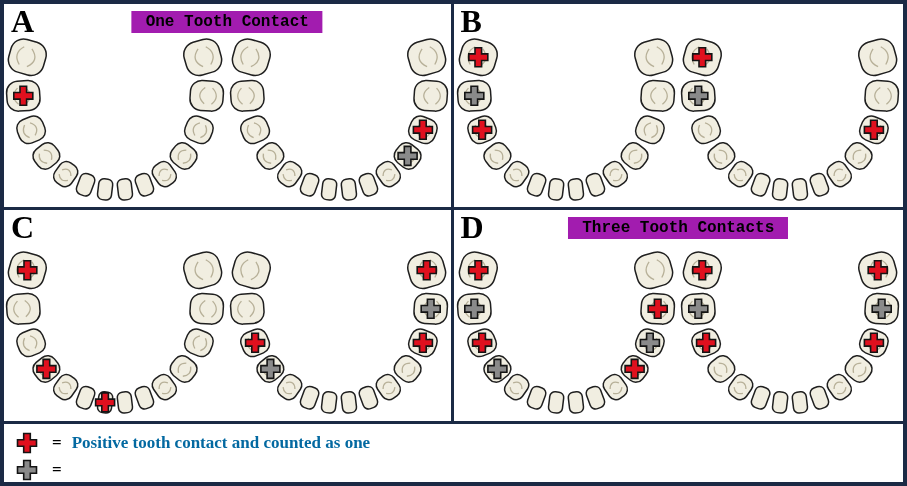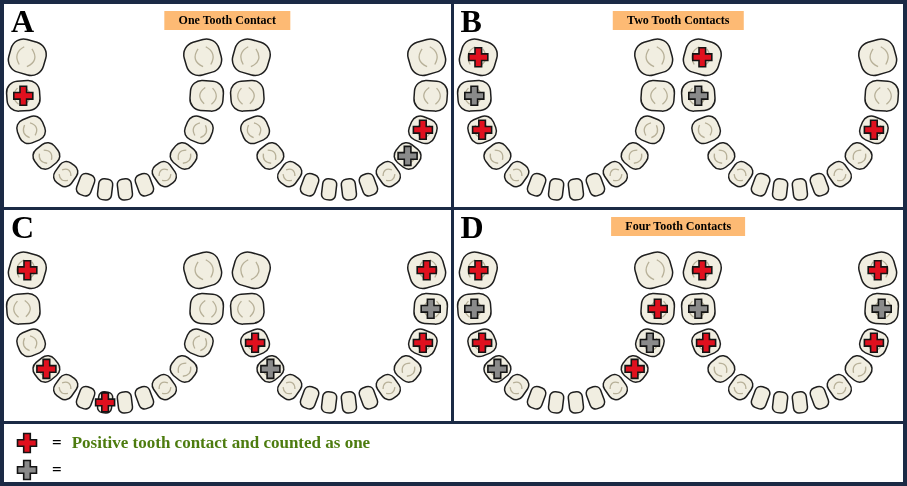--- a/index.html
+++ b/index.html
@@ -10,31 +10,31 @@
   }
   .grid{display:grid;grid-template-columns:1fr 1fr;grid-template-rows:206px 214px 1fr;width:100%;height:100%;}
   .panel{position:relative;box-sizing:border-box;background:#fff;}
   .pA{border-right:3px solid #1b2a45;border-bottom:3px solid #1b2a45;}
   .pB{border-bottom:3px solid #1b2a45;}
   .pC{border-right:3px solid #1b2a45;border-bottom:3px solid #1b2a45;}
   .pD{border-bottom:3px solid #1b2a45;}
   .letter{position:absolute;top:0;left:7px;font-size:32px;font-weight:bold;line-height:1.1;color:#000;}
   .ptitle{
     position:absolute;top:7px;left:50%;transform:translateX(-50%);
-    background:#fdba74;padding:2px 14px;font-size:12px;font-weight:bold;
-    white-space:nowrap;color:#000;
+    background:#a21caf;padding:2px 14px;font-size:16px;font-weight:bold;
+    white-space:nowrap;color:#000;font-family:Liberation Mono, monospace;
   }
   .arches{position:absolute;left:0;right:0;top:30px;display:flex;justify-content:center;gap:4px;}
   .pC .arches,.pD .arches{top:37px;}
   .arch{display:block;}
   .legend{grid-column:1 / span 2;padding:5px 0 0 12px;background:#fff;}
   .legend-row{display:flex;align-items:center;height:27px;}
   .legend-row .licon{flex:0 0 auto;}
   .legend-row .eq{font-size:17px;font-weight:bold;margin:0 10px 0 14px;color:#000;}
-  .legend-row .ltext{font-size:17px;font-weight:bold;color:#4d7c0f;}
+  .legend-row .ltext{font-size:17px;font-weight:bold;color:#0369a1;}
 </style>
 </head>
 <body>
 
 <div id="figure">
   <div class="grid">
 
     <div class="panel pA">
       <div class="letter">A</div>
       <div class="ptitle">One Tooth Contact</div>
@@ -168,21 +168,20 @@
            M-9.2,5.8 q 9.2,9.4 18.4,0" fill="none" stroke="#b7b098" stroke-width="1.3"></path>
             </g>
             <path d="M-3.3,-9.5 h6.6 v6.2 h6.2 v6.6 h-6.2 v6.2 h-6.6 v-6.2 h-6.2 v-6.6 h6.2 z" transform="translate(193.9,109.8)" fill="#e0101e" stroke="#141414" stroke-width="1.6"></path>
             <path d="M-3.3,-9.5 h6.6 v6.2 h6.2 v6.6 h-6.2 v6.2 h-6.6 v-6.2 h-6.2 v-6.6 h6.2 z" transform="translate(178.6,135.9)" fill="#8a8a8a" stroke="#141414" stroke-width="1.6"></path>
           </svg>
       </div>
     </div>
 
     <div class="panel pB">
       <div class="letter">B</div>
-      <div class="ptitle">Two Tooth Contacts</div>
       <div class="arches">
         <svg class="arch" viewBox="0 14 220 172" width="220" height="172">
             <g transform="translate(22.3,37.2) rotate(105.9)">
               <rect x="-17" y="-18" width="34" height="36" rx="12.9" fill="#f1eee1" stroke="#1f1f1f" stroke-width="1.5"></rect>
               <path d="M-9.2,-2.2 q 9.2,-10.8 18.4,0
            M-9.2,5.8 q 9.2,9.4 18.4,0" fill="none" stroke="#b7b098" stroke-width="1.3"></path>
             </g>
             <g transform="translate(18.3,75.8) rotate(86.0)">
               <rect x="-15" y="-16.5" width="30" height="33" rx="11.4" fill="#f1eee1" stroke="#1f1f1f" stroke-width="1.5"></rect>
               <path d="M-8.1,-2.0 q 8.1,-9.9 16.2,0
@@ -451,21 +450,21 @@
             <path d="M-3.3,-9.5 h6.6 v6.2 h6.2 v6.6 h-6.2 v6.2 h-6.6 v-6.2 h-6.2 v-6.6 h6.2 z" transform="translate(41.4,135.9)" fill="#8a8a8a" stroke="#141414" stroke-width="1.6"></path>
             <path d="M-3.3,-9.5 h6.6 v6.2 h6.2 v6.6 h-6.2 v6.2 h-6.6 v-6.2 h-6.2 v-6.6 h6.2 z" transform="translate(197.7,37.2)" fill="#e0101e" stroke="#141414" stroke-width="1.6"></path>
             <path d="M-3.3,-9.5 h6.6 v6.2 h6.2 v6.6 h-6.2 v6.2 h-6.6 v-6.2 h-6.2 v-6.6 h6.2 z" transform="translate(201.7,75.8)" fill="#8a8a8a" stroke="#141414" stroke-width="1.6"></path>
             <path d="M-3.3,-9.5 h6.6 v6.2 h6.2 v6.6 h-6.2 v6.2 h-6.6 v-6.2 h-6.2 v-6.6 h6.2 z" transform="translate(193.9,109.8)" fill="#e0101e" stroke="#141414" stroke-width="1.6"></path>
           </svg>
       </div>
     </div>
 
     <div class="panel pD">
       <div class="letter">D</div>
-      <div class="ptitle">Four Tooth Contacts</div>
+      <div class="ptitle">Three Tooth Contacts</div>
       <div class="arches">
         <svg class="arch" viewBox="0 14 220 172" width="220" height="172">
             <g transform="translate(22.3,37.2) rotate(105.9)">
               <rect x="-17" y="-18" width="34" height="36" rx="12.9" fill="#f1eee1" stroke="#1f1f1f" stroke-width="1.5"></rect>
               <path d="M-9.2,-2.2 q 9.2,-10.8 18.4,0
            M-9.2,5.8 q 9.2,9.4 18.4,0" fill="none" stroke="#b7b098" stroke-width="1.3"></path>
             </g>
             <g transform="translate(18.3,75.8) rotate(86.0)">
               <rect x="-15" y="-16.5" width="30" height="33" rx="11.4" fill="#f1eee1" stroke="#1f1f1f" stroke-width="1.5"></rect>
               <path d="M-8.1,-2.0 q 8.1,-9.9 16.2,0

